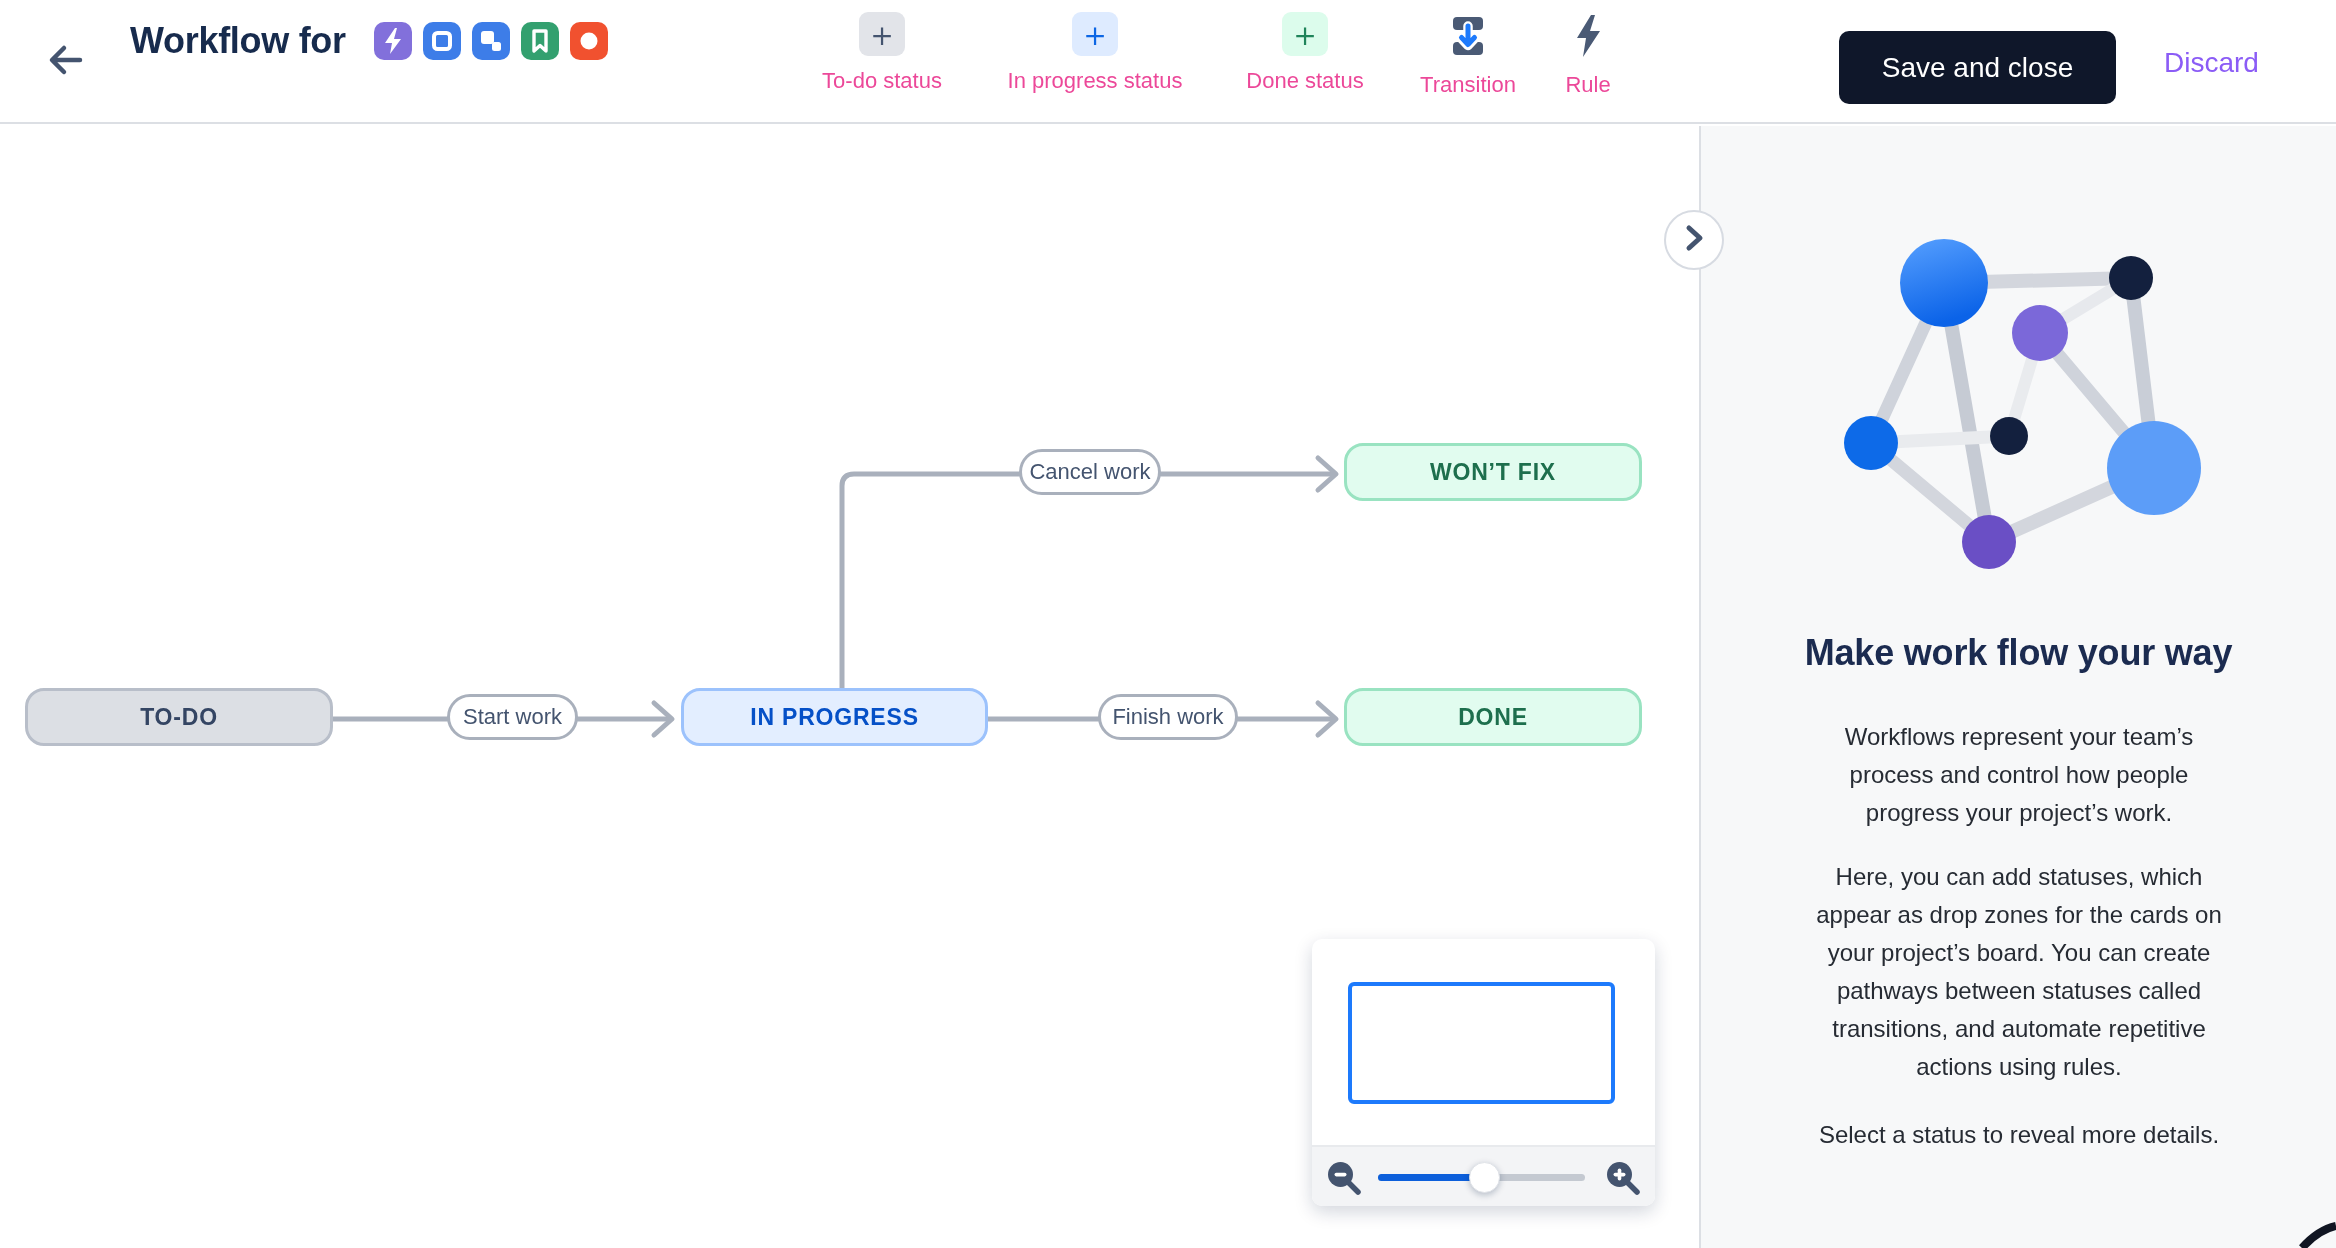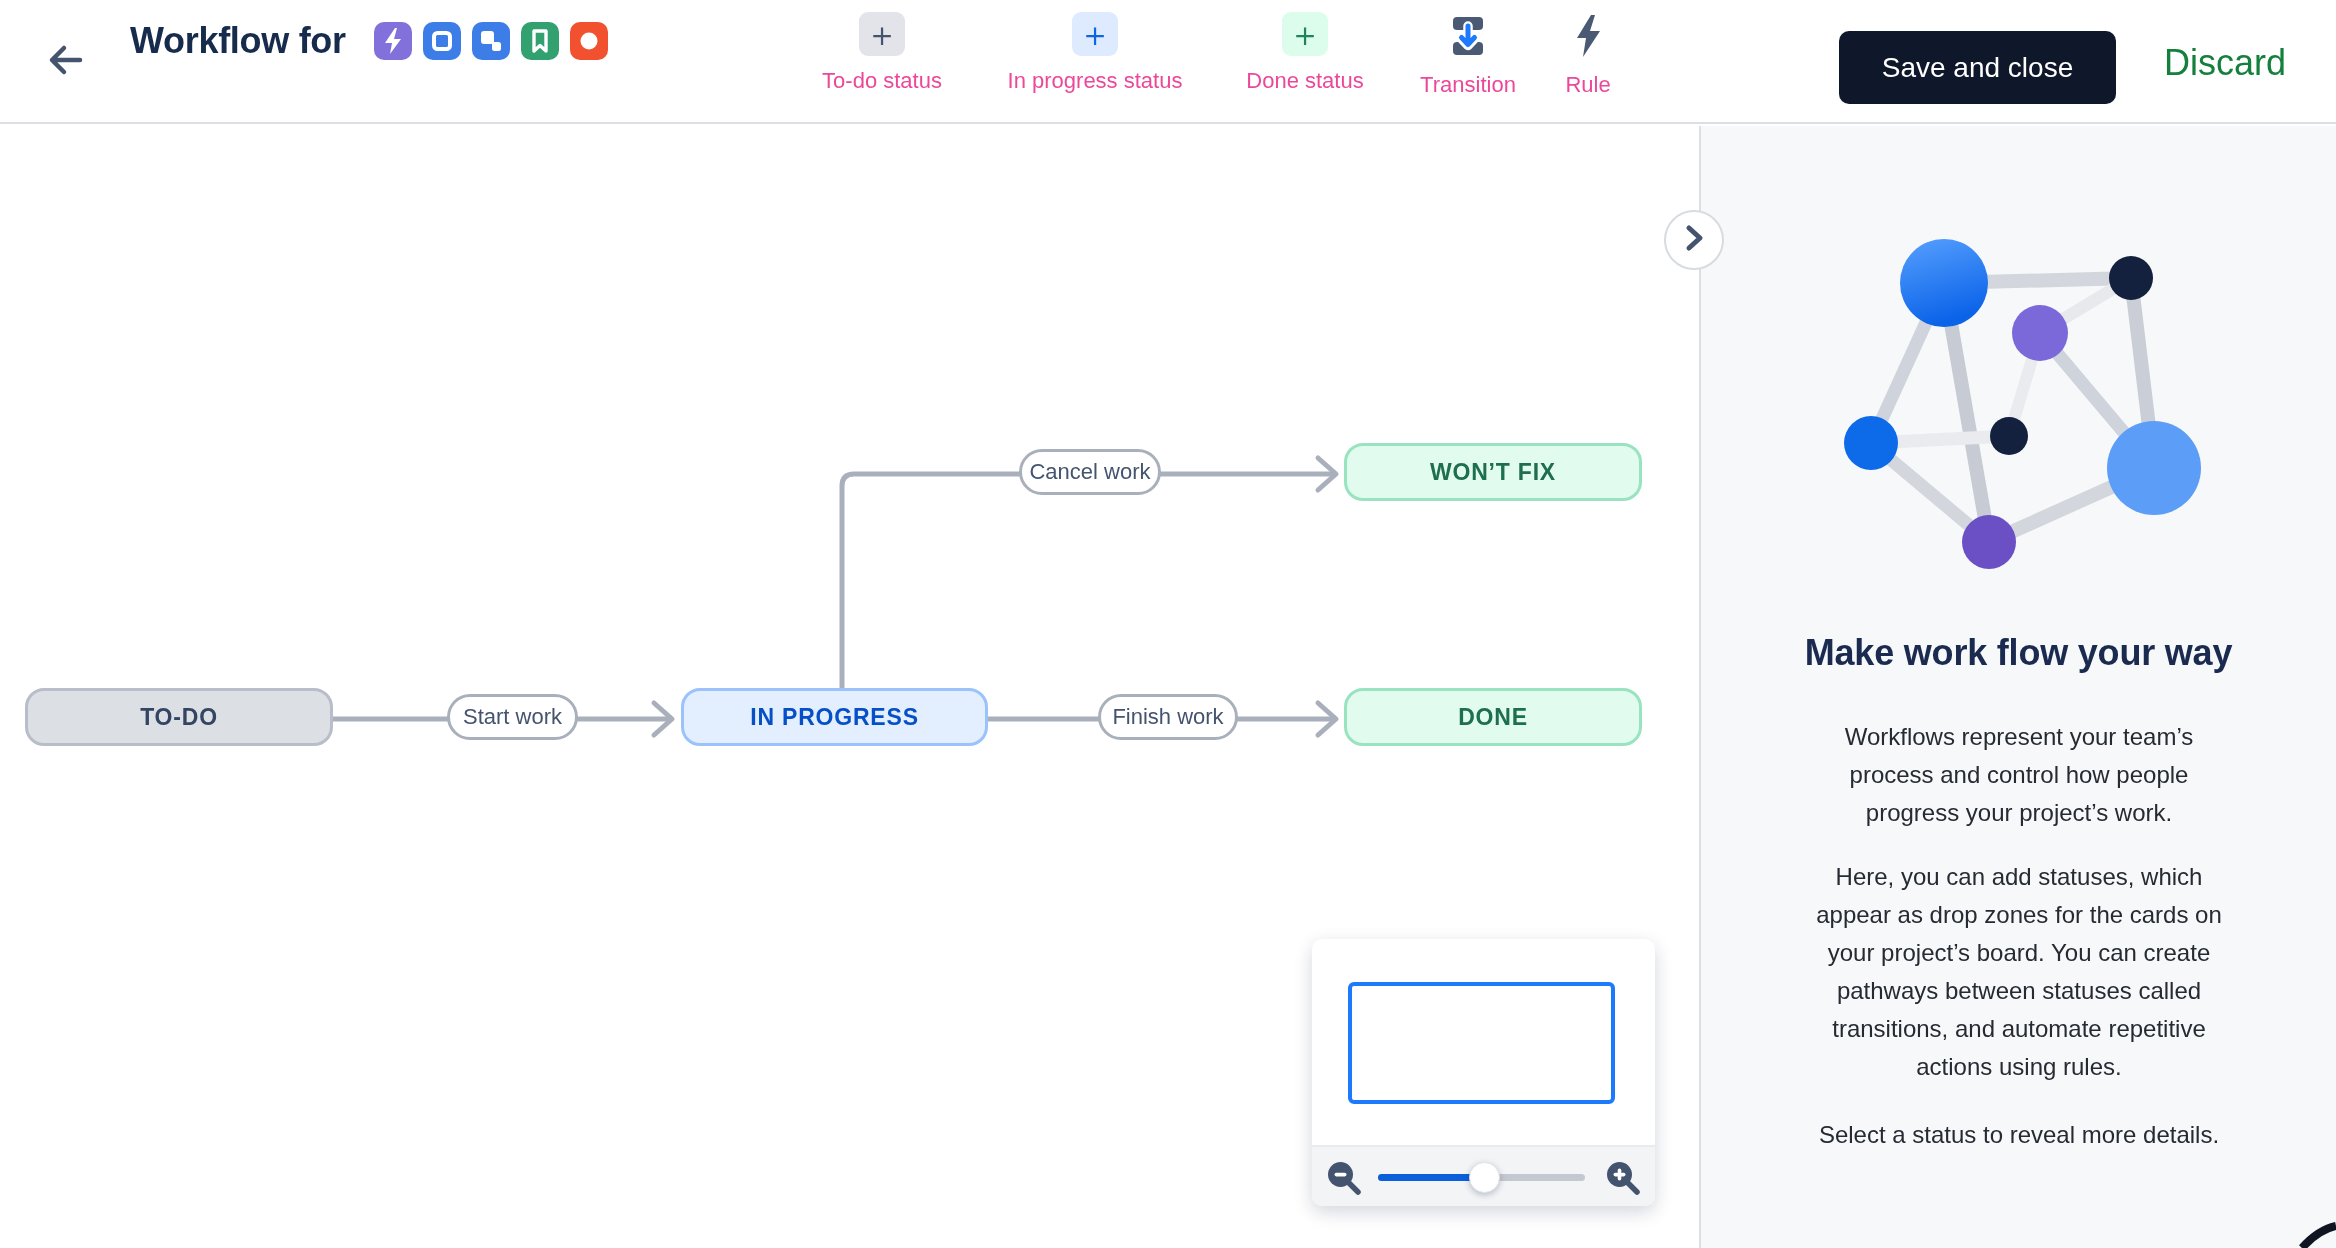--- a/index.html
+++ b/index.html
@@ -24,21 +24,21 @@
   .tool-plate { width:46px; height:44px; border-radius:9px; display:flex;
     align-items:center; justify-content:center; font-size:34px; font-weight:400; line-height:1; }
   .tool-glyph { height:48px; display:flex; align-items:center; justify-content:center; }
   .tool-label { margin-top:12px; font-size:22px; color:#ec4899; white-space:nowrap; }
 
   #save-btn { position:absolute; left:1839px; top:31px; width:277px; height:73px;
     background:#0f172a; color:#fff; font-size:28px; font-weight:500;
     border:none; border-radius:10px; display:flex; align-items:center; justify-content:center;
     cursor:pointer; font-family:inherit; }
   #discard-btn { position:absolute; left:2140px; top:31px; height:63px; padding:0 24px;
-    background:transparent; border:none; color:#15803d; font-size:36px; font-weight:500;
+    background:transparent; border:none; color:#8b5cf6; font-size:28px; font-weight:500;
     display:flex; align-items:center; justify-content:center; cursor:pointer; font-family:inherit; }
 
   
   #canvas { position:absolute; left:0; top:126px; width:1697px; height:1122px; background:#fff; }
   #edges { position:absolute; left:0; top:0; }
 
   .status-node { position:absolute; height:58px; border-radius:19px;
     display:flex; align-items:center; justify-content:center;
     font-size:23px; font-weight:700; letter-spacing:0.8px; cursor:pointer; }
   .status-todo { background:#DCDFE4; border:3px solid #B8BEC9; color:#344563; }

